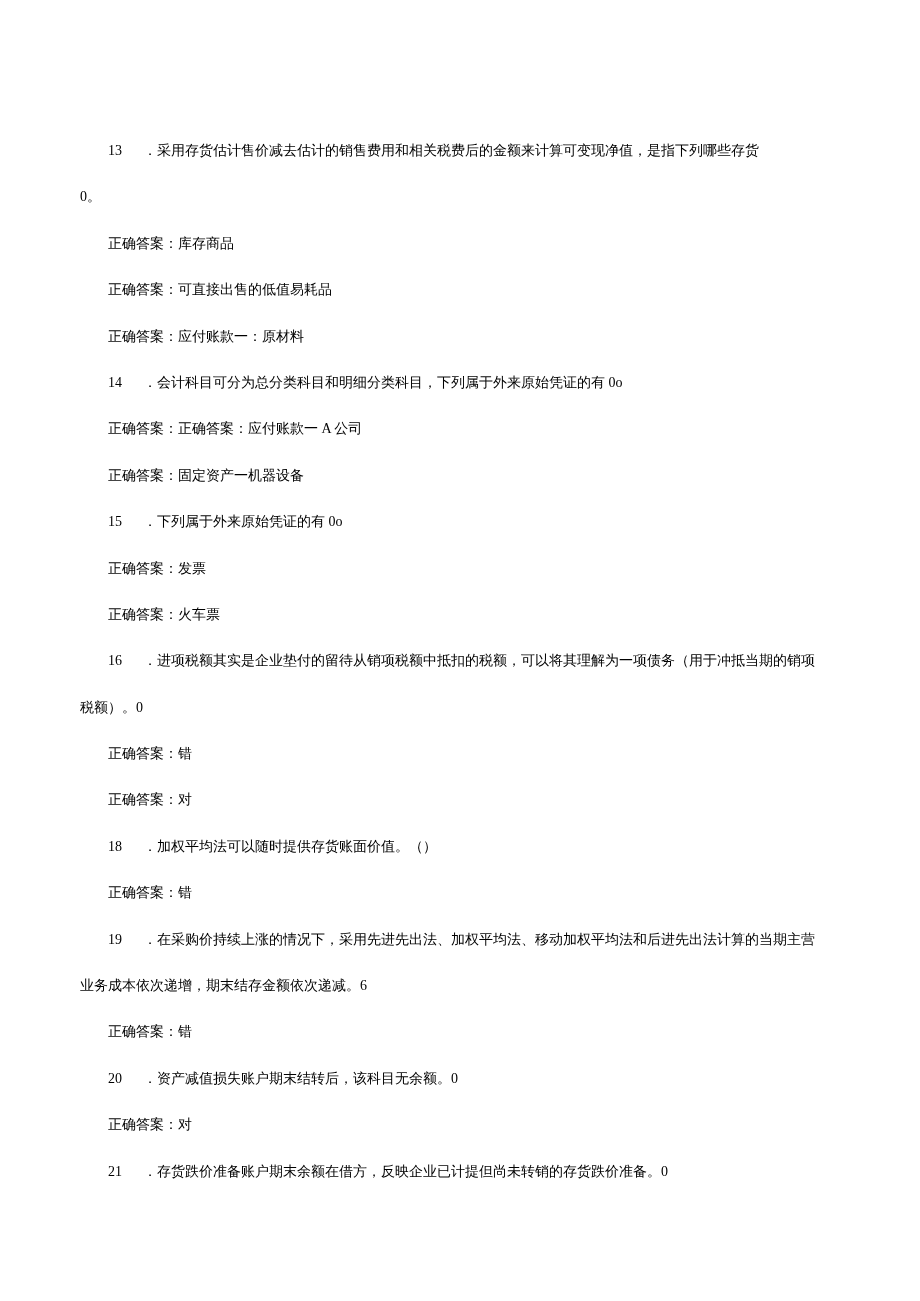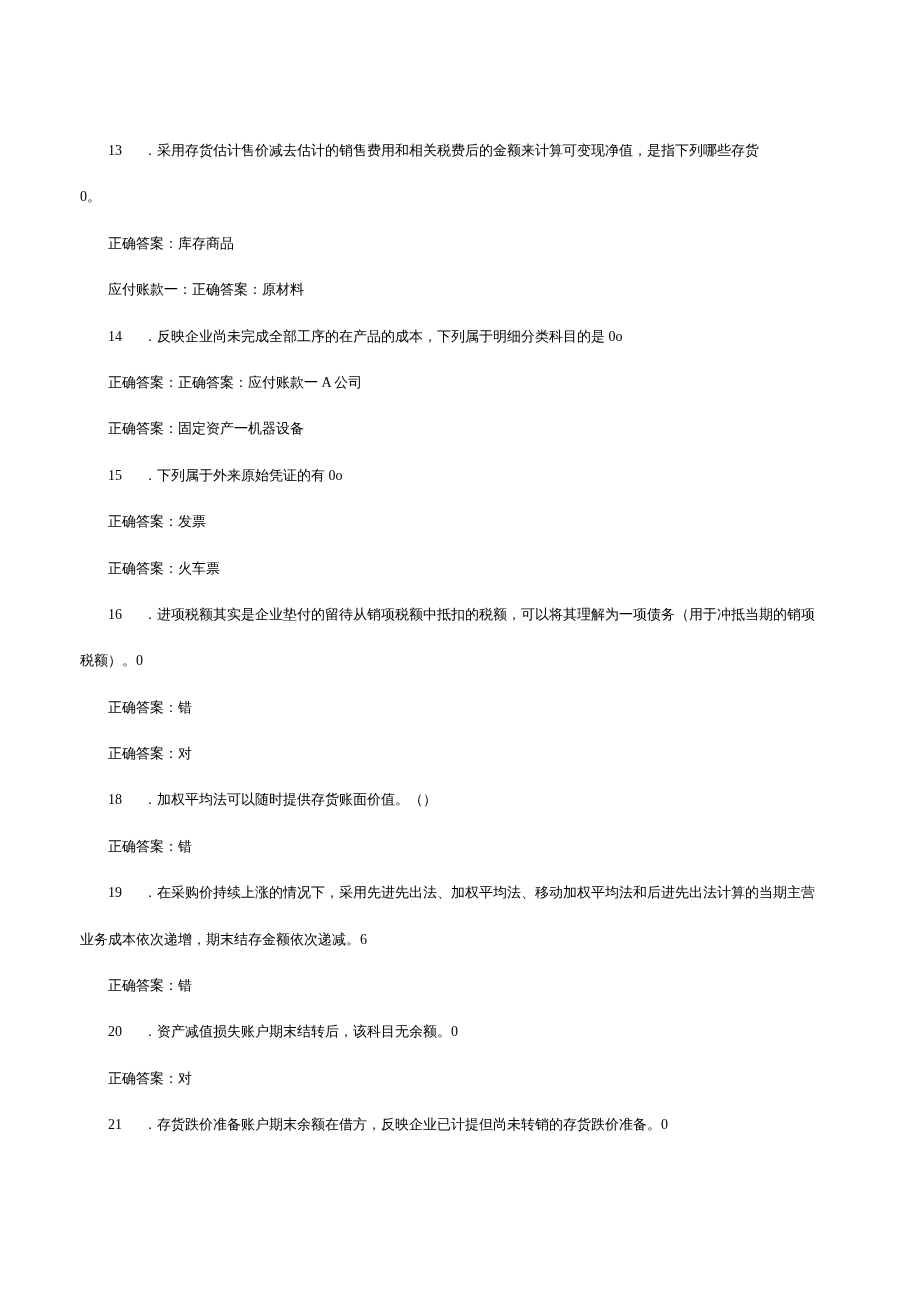--- a/index.html
+++ b/index.html
@@ -29,22 +29,23 @@
       margin-right: 1.5em;
     }
   </style>
 </head>
 <body>
 
 <div id="content">
     <p class="line"><span class="num">13</span><span>．采用存货估计售价减去估计的销售费用和相关税费后的金额来计算可变现净值，是指下列哪些存货</span></p>
     <p class="line-cont">0。</p>
     <p class="line answer">正确答案：库存商品</p>
-    <p class="line answer">应付账款一：正确答案：原材料</p>
-    <p class="line"><span class="num">14</span><span>．反映企业尚未完成全部工序的在产品的成本，下列属于明细分类科目的是 0o</span></p>
+    <p class="line answer">正确答案：可直接出售的低值易耗品</p>
+    <p class="line answer">正确答案：应付账款一：原材料</p>
+    <p class="line"><span class="num">14</span><span>．会计科目可分为总分类科目和明细分类科目，下列属于外来原始凭证的有 0o</span></p>
     <p class="line answer">正确答案：正确答案：应付账款一 A 公司</p>
     <p class="line answer">正确答案：固定资产一机器设备</p>
     <p class="line"><span class="num">15</span><span>．下列属于外来原始凭证的有 0o</span></p>
     <p class="line answer">正确答案：发票</p>
     <p class="line answer">正确答案：火车票</p>
     <p class="line"><span class="num">16</span><span>．进项税额其实是企业垫付的留待从销项税额中抵扣的税额，可以将其理解为一项债务（用于冲抵当期的销项</span></p>
     <p class="line-cont">税额）。0</p>
     <p class="line answer">正确答案：错</p>
     <p class="line answer">正确答案：对</p>
     <p class="line"><span class="num">18</span><span>．加权平均法可以随时提供存货账面价值。（）</span></p>

